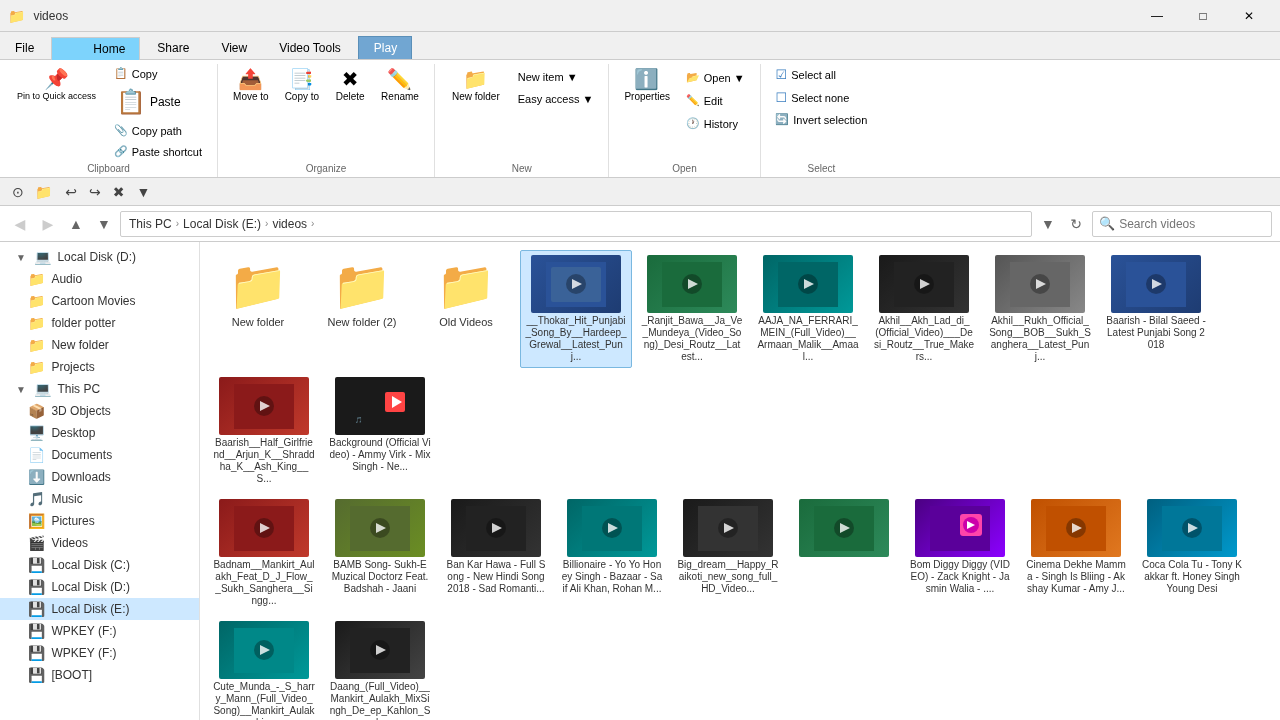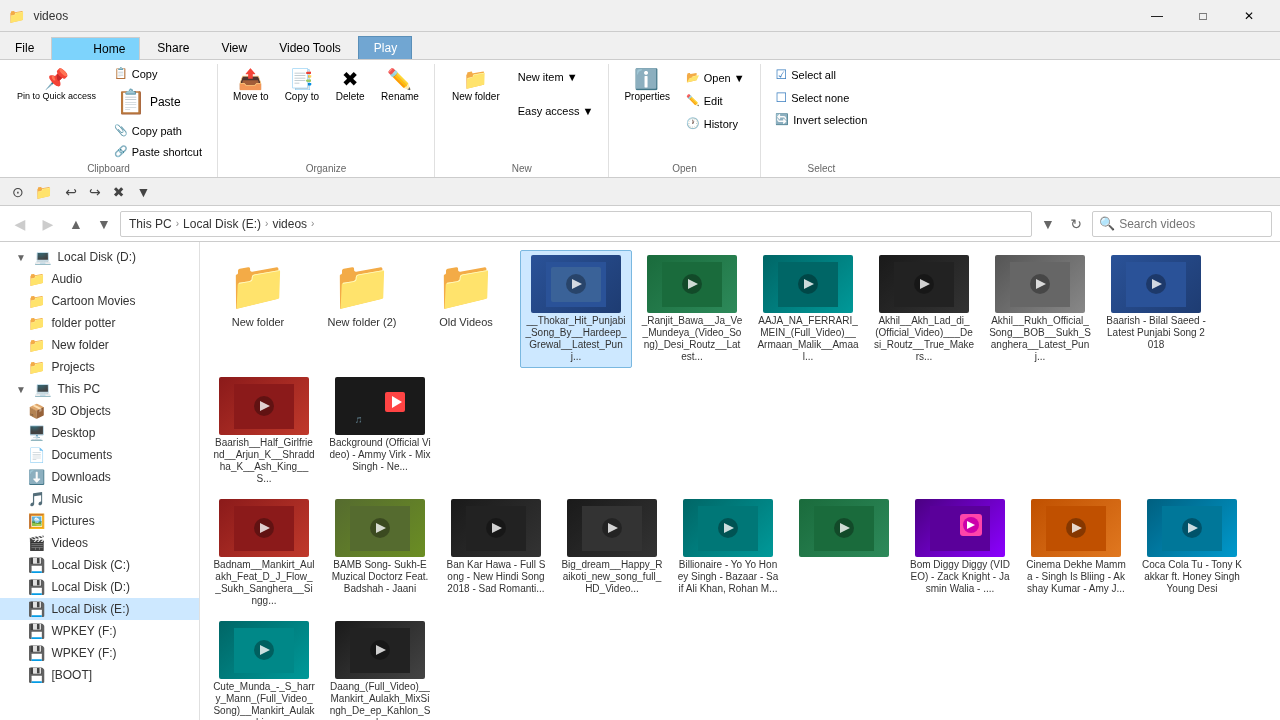--- a/index.html
+++ b/index.html
@@ -156,21 +156,21 @@
     <div class="ribbon-group-label">Organize</div>
   </div>
 
   <div class="ribbon-group">
     <div class="ribbon-group-content">
       <div class="ribbon-btn large">
         <span class="ribbon-btn-icon">📁</span>
         <span class="ribbon-btn-label">New
 folder</span>
       </div>
-      <div style="display:flex;flex-direction:column;gap:16px;padding-top:4px;">
+      <div style="display:flex;flex-direction:column;gap:4px;padding-top:4px;">
         <div class="ribbon-small-btn">
           <span>New item ▼</span>
         </div>
         <div class="ribbon-small-btn">
           <span>Easy access ▼</span>
         </div>
       </div>
     </div>
     <div class="ribbon-group-label">New</div>
   </div>
@@ -476,38 +476,38 @@
         <div class="video-thumb" style="background:linear-gradient(135deg,#1a1a1a,#333);">
           <svg width="60" height="45" viewBox="0 0 60 45">
               <rect width="60" height="45" fill="#222"></rect>
               <circle cx="30" cy="22" r="10" fill="rgba(0,0,0,0.3)"></circle>
               <polygon points="26,17 26,27 36,22" fill="rgba(255,255,255,0.8)"></polygon>
             </svg>
         </div>
         <div class="video-name">Ban Kar Hawa - Full Song - New Hindi Song 2018 - Sad Romanti...</div>
       </div>
       <div class="video-item">
+        <div class="video-thumb" style="background:linear-gradient(135deg,#006666,#009999);">
+          <svg width="60" height="45" viewBox="0 0 60 45">
+              <rect width="60" height="45" fill="#007777"></rect>
+              <circle cx="30" cy="22" r="10" fill="rgba(0,0,0,0.3)"></circle>
+              <polygon points="26,17 26,27 36,22" fill="rgba(255,255,255,0.8)"></polygon>
+            </svg>
+        </div>
+        <div class="video-name">Billionaire - Yo Yo Honey Singh - Bazaar - Saif Ali Khan, Rohan M...</div>
+      </div>
+      <div class="video-item">
         <div class="video-thumb" style="background:linear-gradient(135deg,#1a1a1a,#333);">
           <svg width="60" height="45" viewBox="0 0 60 45">
               <rect width="60" height="45" fill="#333"></rect>
               <circle cx="30" cy="22" r="10" fill="rgba(0,0,0,0.3)"></circle>
               <polygon points="26,17 26,27 36,22" fill="rgba(255,255,255,0.8)"></polygon>
             </svg>
         </div>
         <div class="video-name">Big_dream__Happy_Raikoti_new_song_full_HD_Video...</div>
-      </div>
-      <div class="video-item">
-        <div class="video-thumb" style="background:linear-gradient(135deg,#006666,#009999);">
-          <svg width="60" height="45" viewBox="0 0 60 45">
-              <rect width="60" height="45" fill="#007777"></rect>
-              <circle cx="30" cy="22" r="10" fill="rgba(0,0,0,0.3)"></circle>
-              <polygon points="26,17 26,27 36,22" fill="rgba(255,255,255,0.8)"></polygon>
-            </svg>
-        </div>
-        <div class="video-name">Billionaire - Yo Yo Honey Singh - Bazaar - Saif Ali Khan, Rohan M...</div>
       </div>
       <div class="video-item">
         <div class="video-thumb" style="background:linear-gradient(135deg,#1a6b3c,#2d8a5a);">
           <svg width="60" height="45" viewBox="0 0 60 45">
               <rect width="60" height="45" fill="#1a6b3c"></rect>
               <circle cx="30" cy="22" r="10" fill="rgba(0,0,0,0.3)"></circle>
               <polygon points="26,17 26,27 36,22" fill="rgba(255,255,255,0.8)"></polygon>
             </svg>
         </div>
       </div>

